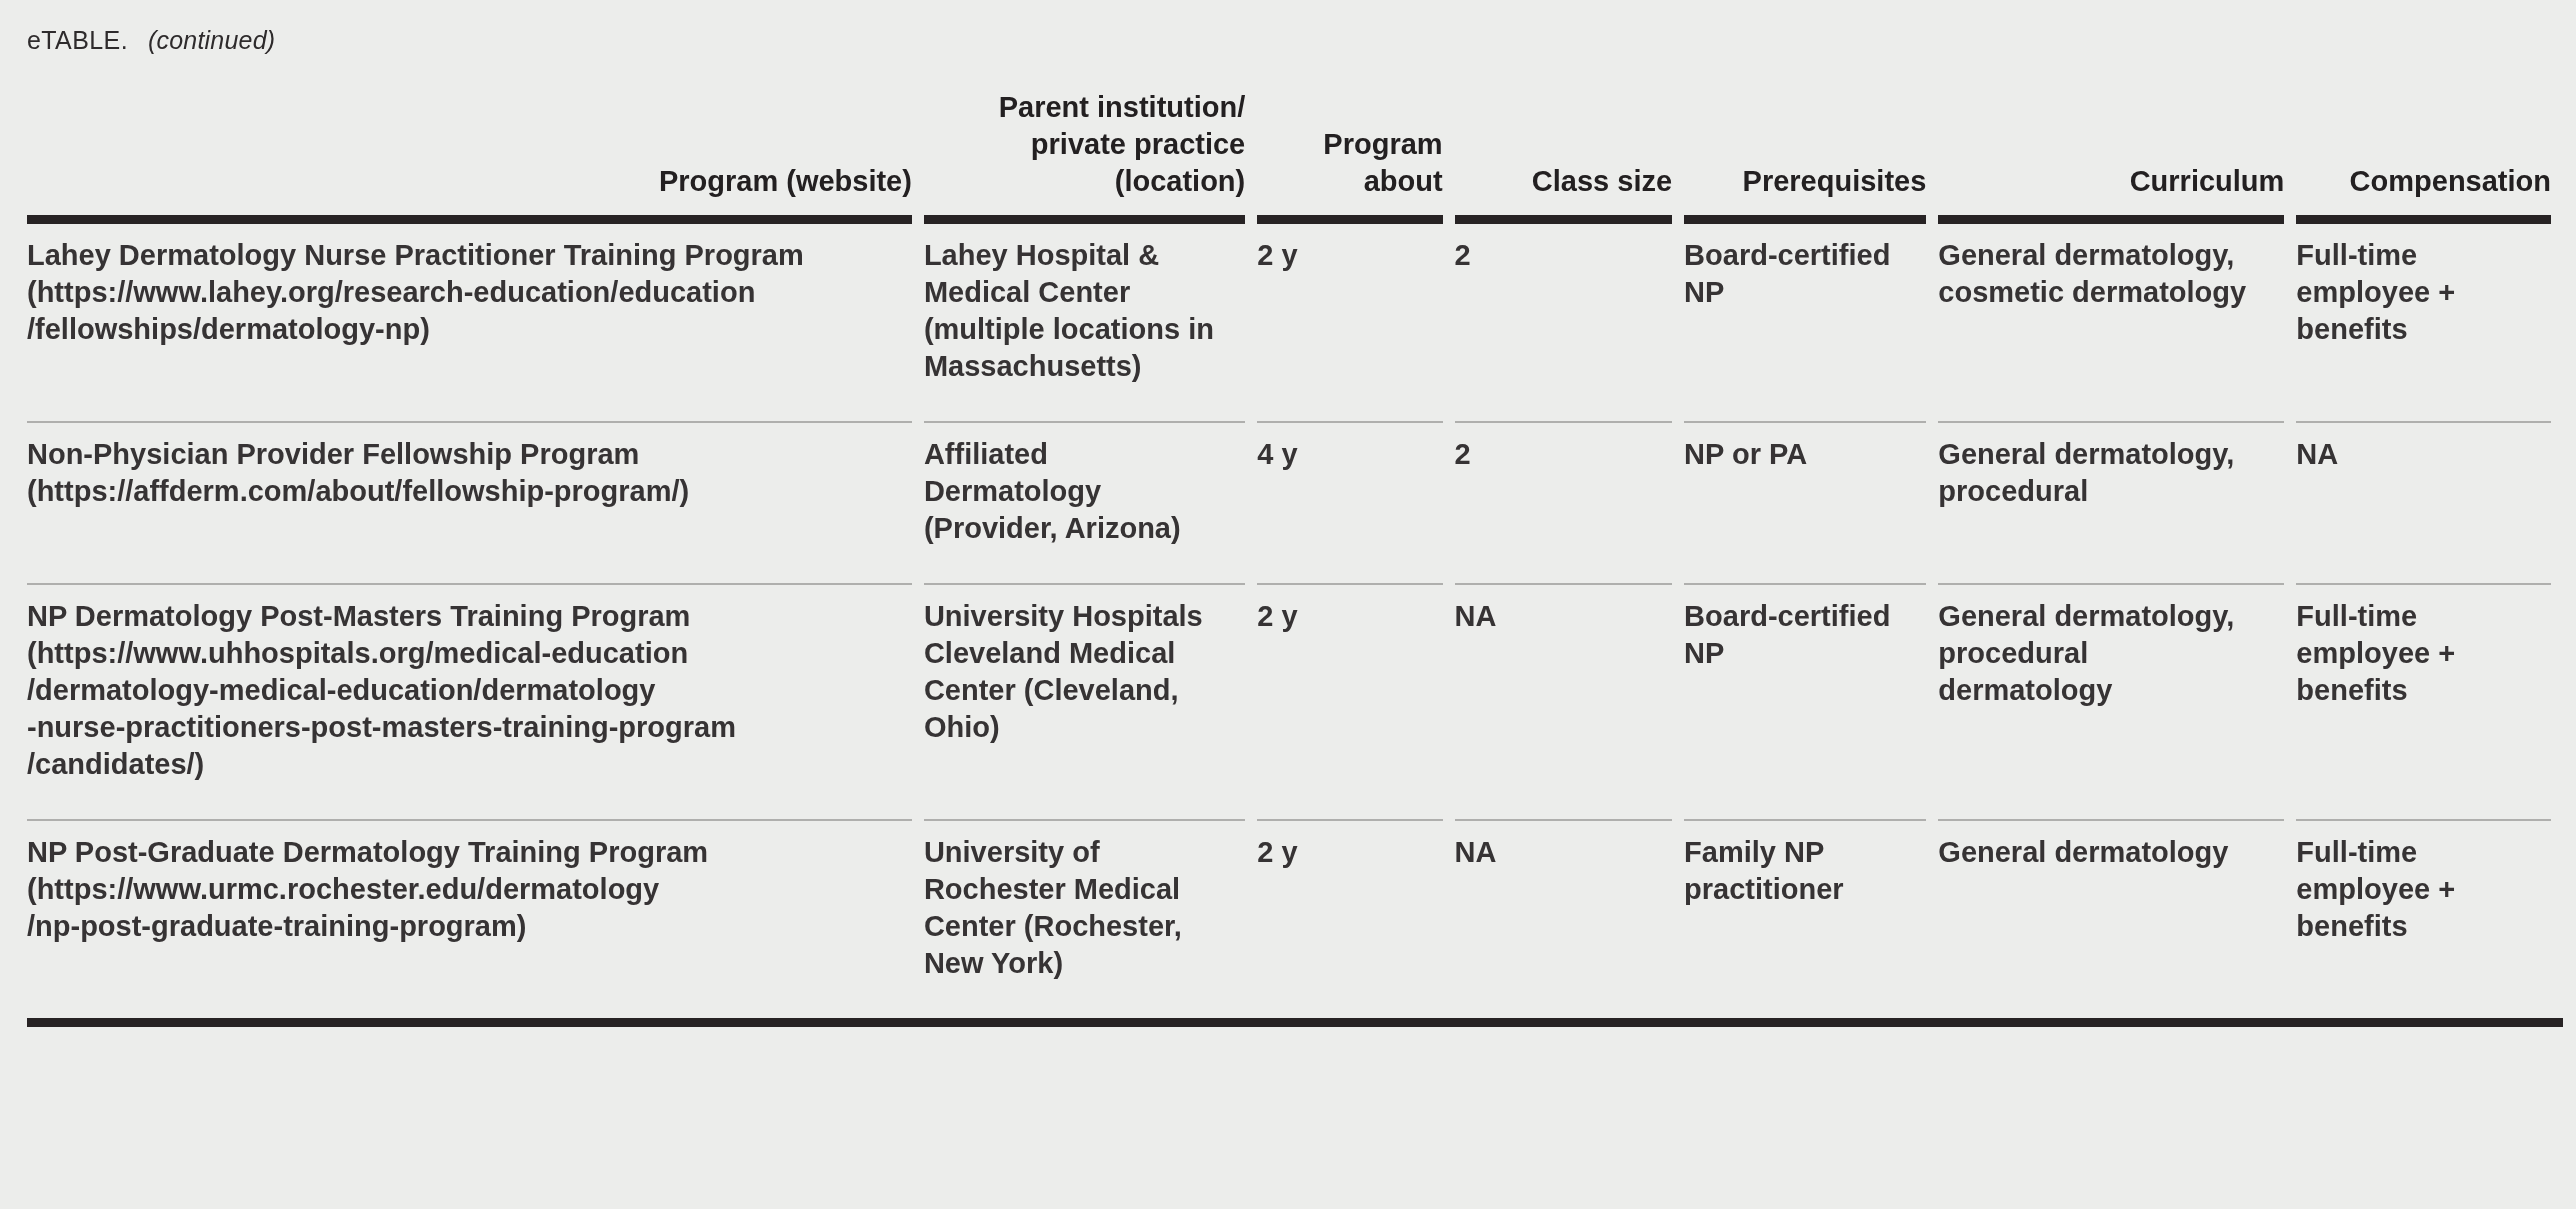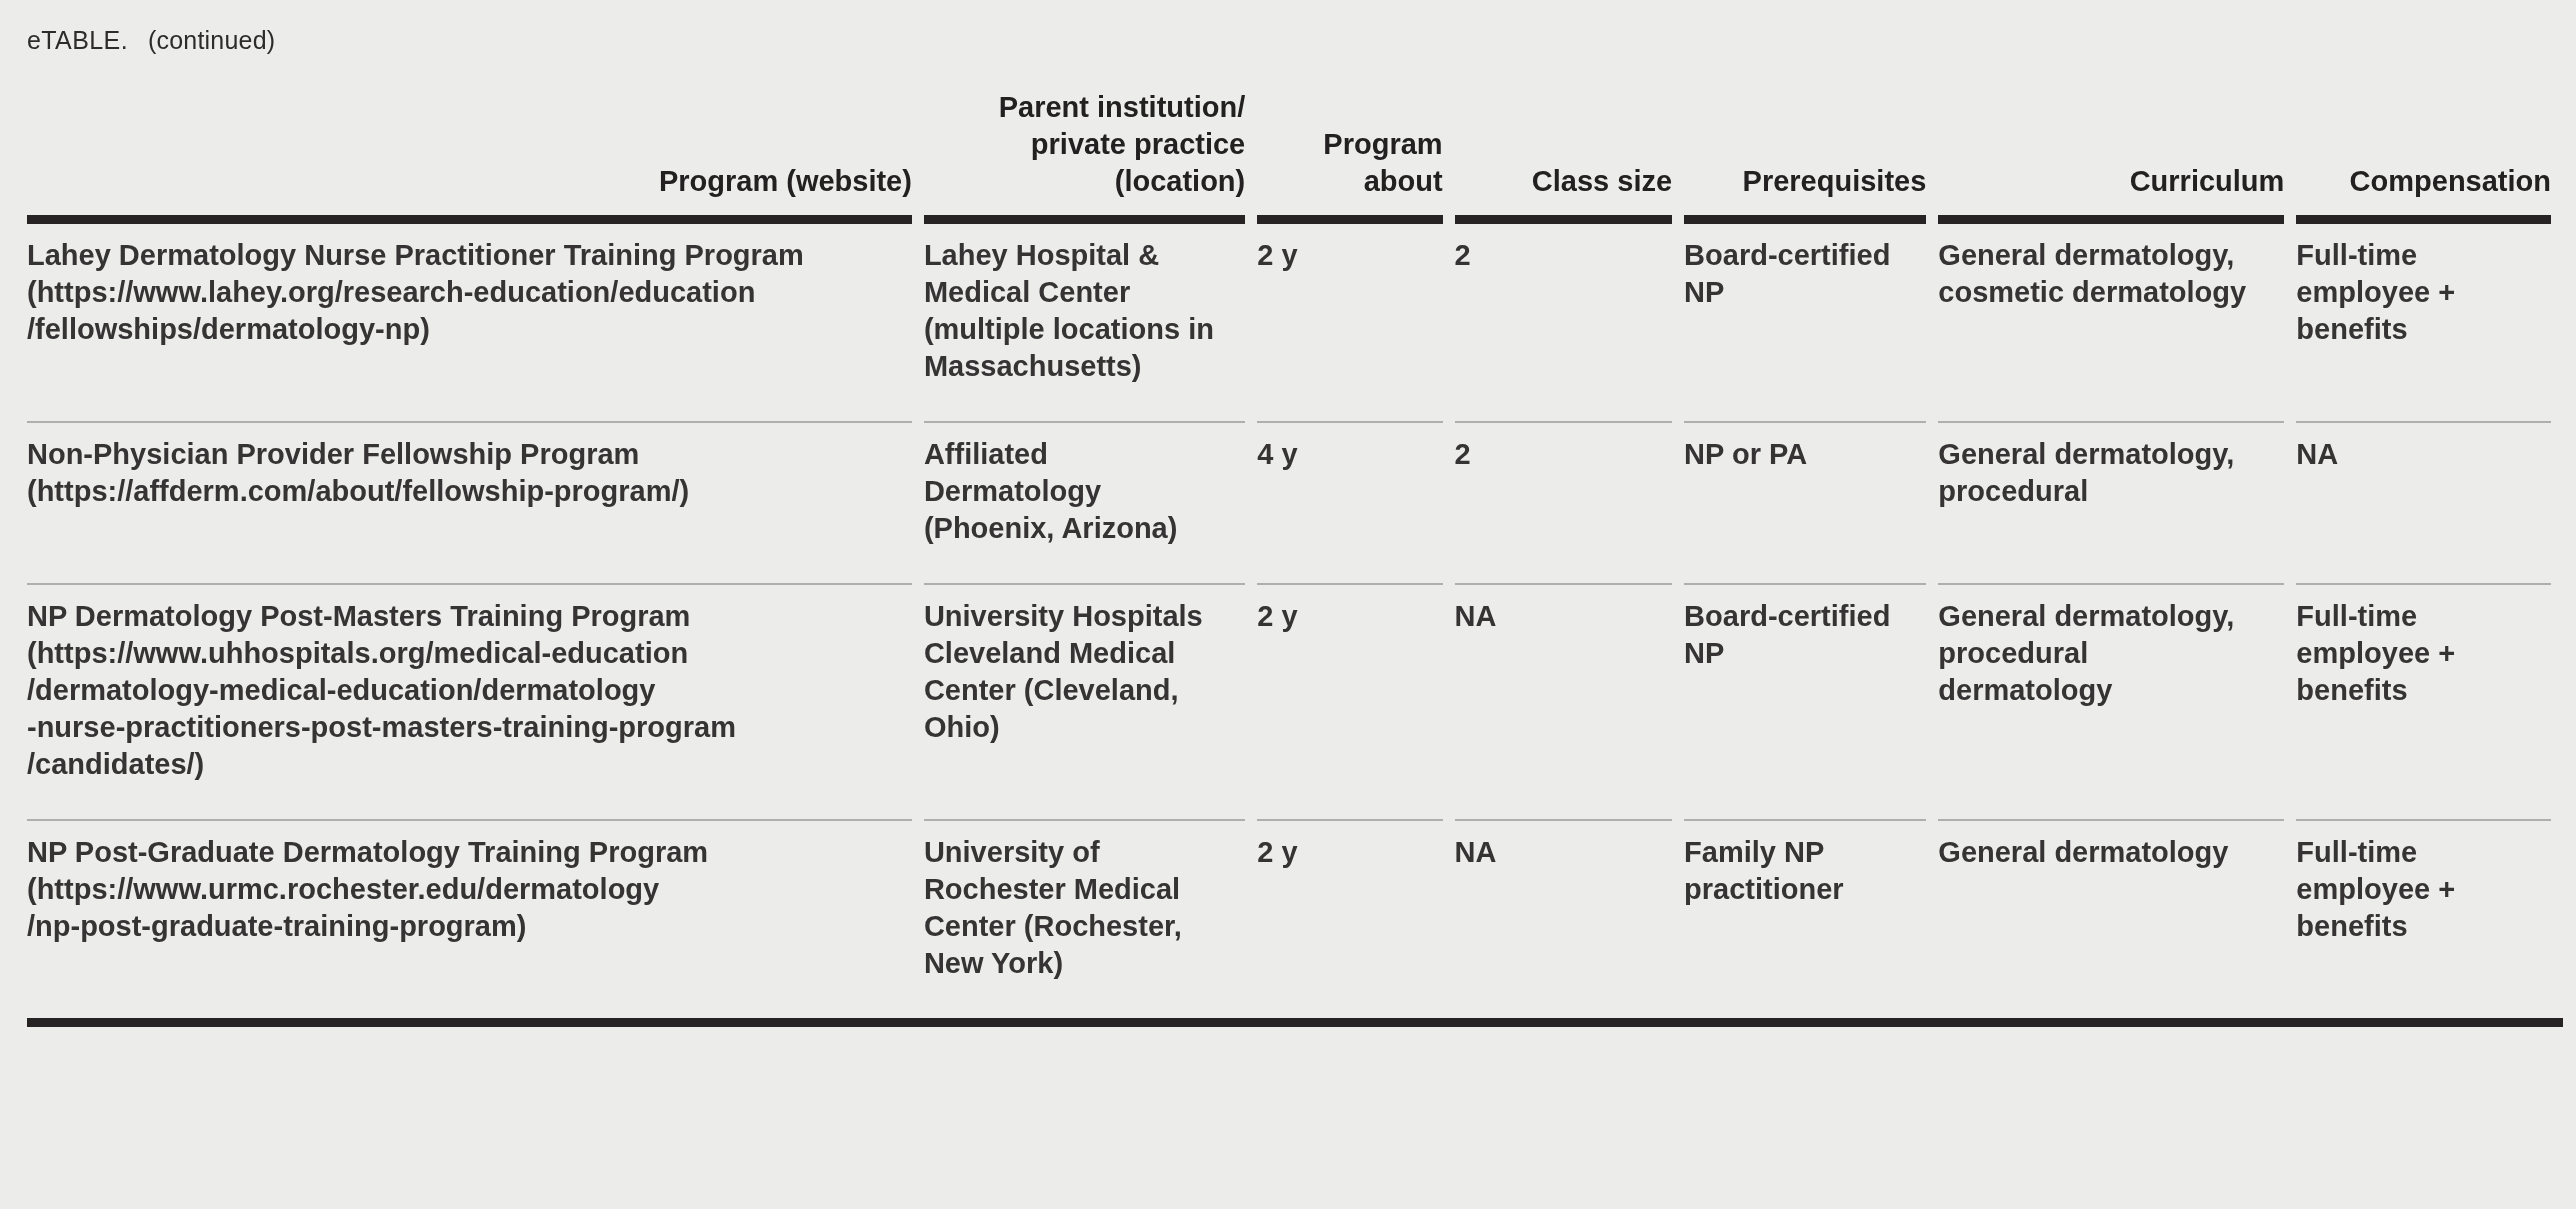--- a/index.html
+++ b/index.html
@@ -11,21 +11,21 @@
   }
   html,body{margin:0;padding:0;}
   body{
     width:2576px;height:1209px;overflow:hidden;box-sizing:border-box;
     background:var(--bg);
     font-family:"Liberation Sans","DejaVu Sans",sans-serif;
     color:var(--text);
   }
   .page{padding:26px 13px 0 15px;}
   .table-label{font-size:25px;color:#2e2b2c;padding-left:12px;letter-spacing:0.4px;}
-  .table-label .continued{margin-left:20px;letter-spacing:0.2px;}
+  .table-label .continued{margin-left:20px;letter-spacing:0.2px;font-style:italic;}
   table{width:100%;table-layout:fixed;border-collapse:separate;border-spacing:12px 0;}
   th{
     font-size:29px;line-height:37px;font-weight:bold;color:var(--head);
     text-align:right;vertical-align:bottom;
     padding:34px 0 15px 0;
     border-bottom:9px solid var(--rule-dark);
     white-space:pre-line;overflow:hidden;
   }
   td{
     font-size:29px;line-height:37px;vertical-align:top;
@@ -89,21 +89,21 @@
 cosmetic dermatology</td>
           <td>Full-time
 employee +
 benefits</td>
         </tr>
         <tr>
           <td>Non-Physician Provider Fellowship Program
 (https://affderm.com/about/fellowship-program/)</td>
           <td>Affiliated
 Dermatology
-(Phoenix, Arizona)</td>
+(Provider, Arizona)</td>
           <td>4 y</td>
           <td>2</td>
           <td>NP or PA</td>
           <td>General dermatology,
 procedural</td>
           <td>NA</td>
         </tr>
         <tr>
           <td>NP Dermatology Post-Masters Training Program
 (https://www.uhhospitals.org/medical-education

